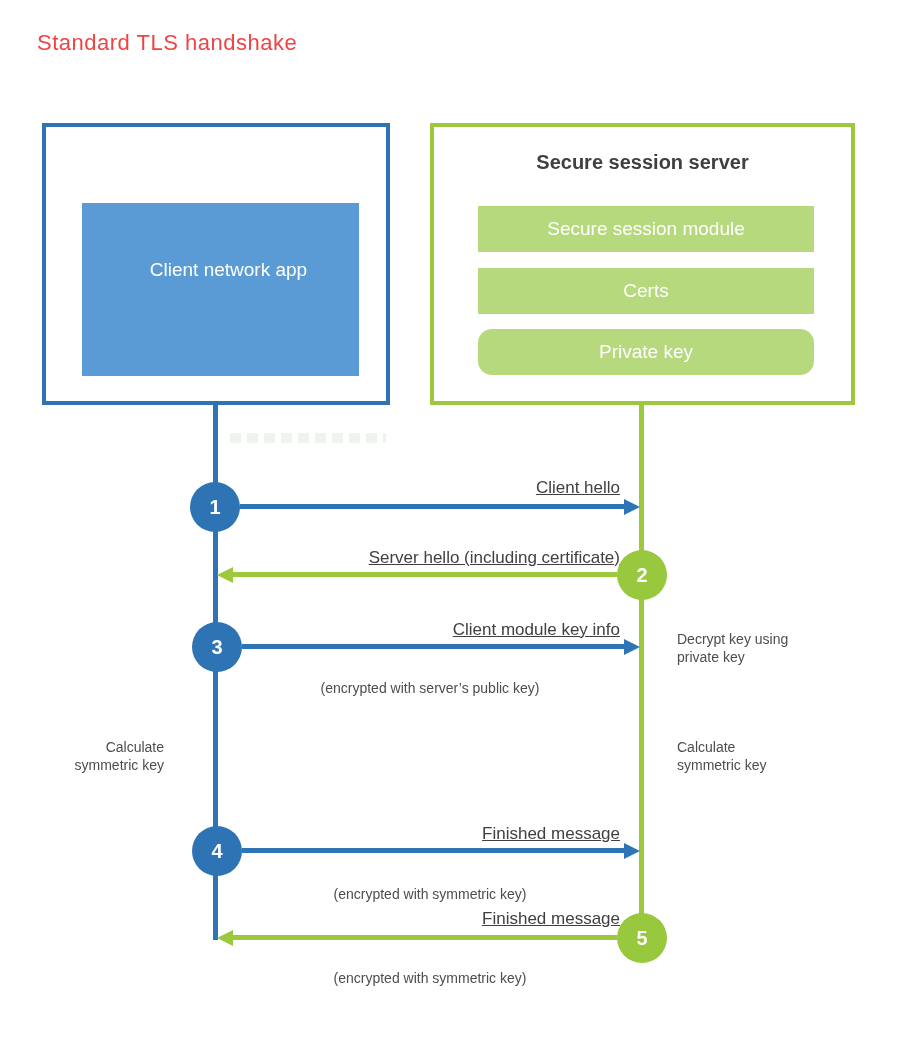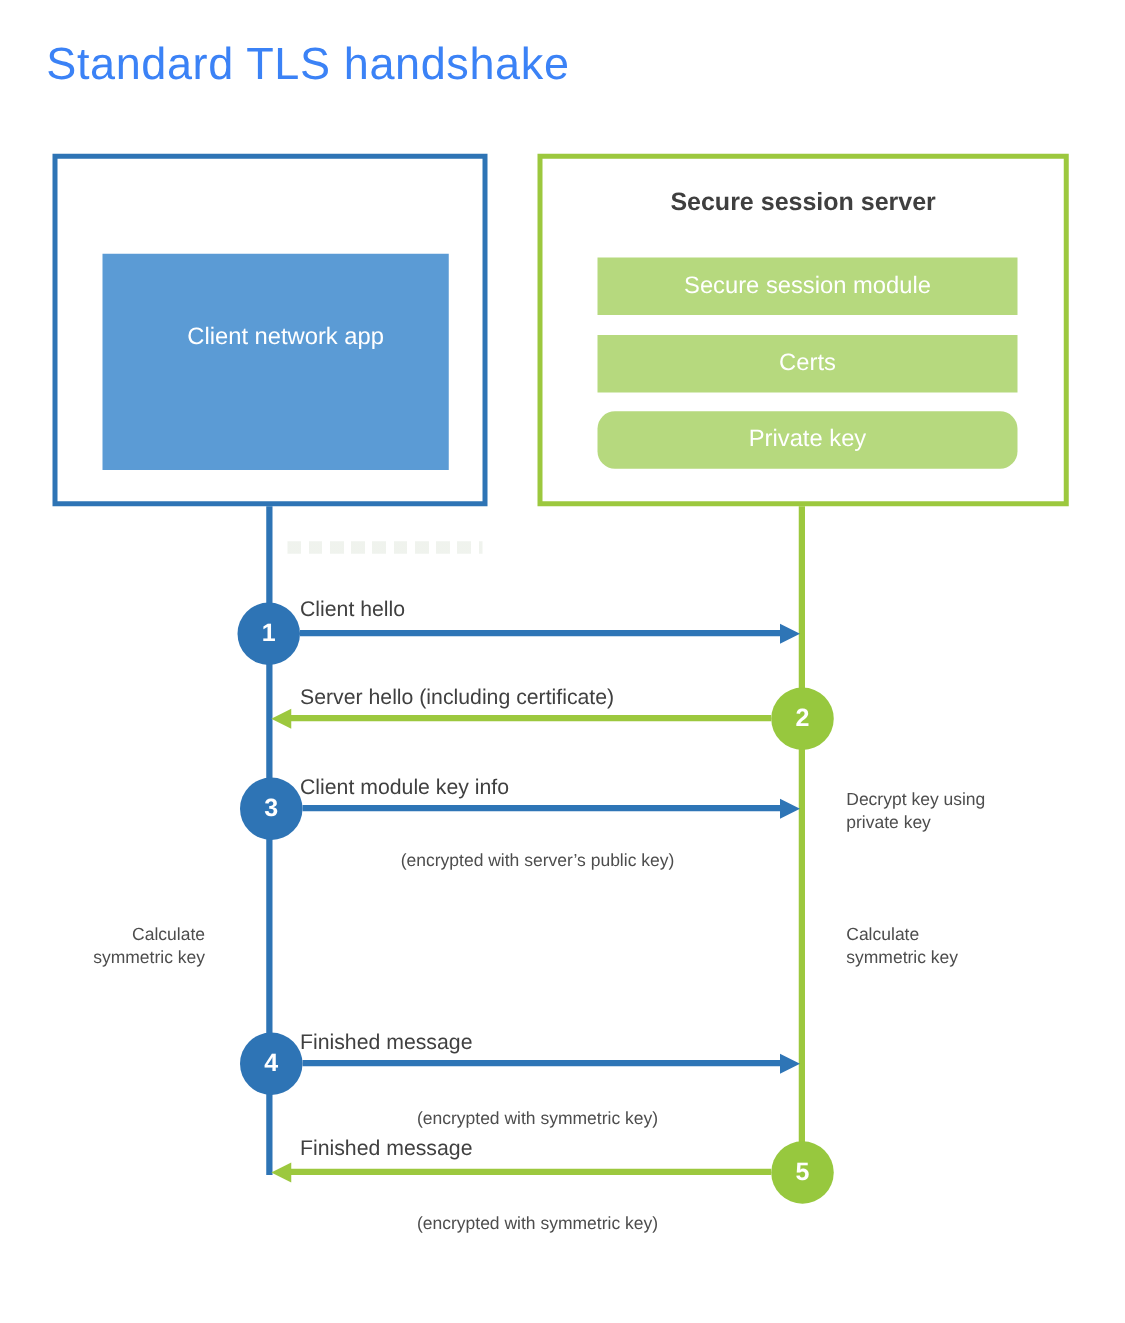--- a/index.html
+++ b/index.html
@@ -5,21 +5,21 @@
   html,body{margin:0;padding:0;background:#ffffff;}
   .canvas{
     position:relative;
     width:900px;height:1058px;
     background:#ffffff;
     font-family:"Liberation Sans","DejaVu Sans",sans-serif;
     overflow:hidden;
   }
   .page-title{
     position:absolute;left:37px;top:30px;
-    font-size:36px;font-weight:300;color:#3b82f6;letter-spacing:0.5px;
+    font-size:22px;font-weight:300;color:#ef4444;letter-spacing:0.5px;
   }
   
   .entity-box{position:absolute;top:123px;height:282px;box-sizing:border-box;background:#ffffff;}
   .client-box{left:42px;width:348px;border:4px solid #2e74b5;}
   .server-box{left:430px;width:425px;border:4px solid #9cc83e;}
   .entity-title{
     margin-top:24px;text-align:center;
     font-size:20px;font-weight:700;color:#3f3f3f;
   }
   .client-app{
@@ -69,22 +69,22 @@
   .arrow.blue.dir-right .head{border-left:16px solid #2e75b6;}
   .arrow.green .shaft{background:#9cc83e;}
   .arrow.green.dir-left .head{border-right:16px solid #9cc83e;}
   .arrow-1{left:240px;top:499px;width:400px;}
   .arrow-2{left:217px;top:567px;width:400px;}
   .arrow-3{left:242px;top:639px;width:398px;}
   .arrow-4{left:242px;top:843px;width:398px;}
   .arrow-5{left:217px;top:930px;width:400px;}
   
   .flow-label{
-    position:absolute;left:240px;width:380px;text-align:left;
-    font-size:17px;color:#404040;
+    position:absolute;left:240px;width:380px;text-align:right;
+    font-size:17px;color:#404040;text-decoration:underline;
   }
   .flow-sublabel{
     position:absolute;left:240px;width:380px;text-align:center;
     font-size:14px;color:#4d4d4d;margin-top:24px;
   }
   .label-1{top:478px;}
   .label-2{top:548px;}
   .label-3{top:620px;}  .sublabel-3{top:656px;}
   .label-4{top:824px;}  .sublabel-4{top:862px;}
   .label-5{top:909px;}  .sublabel-5{top:946px;}

